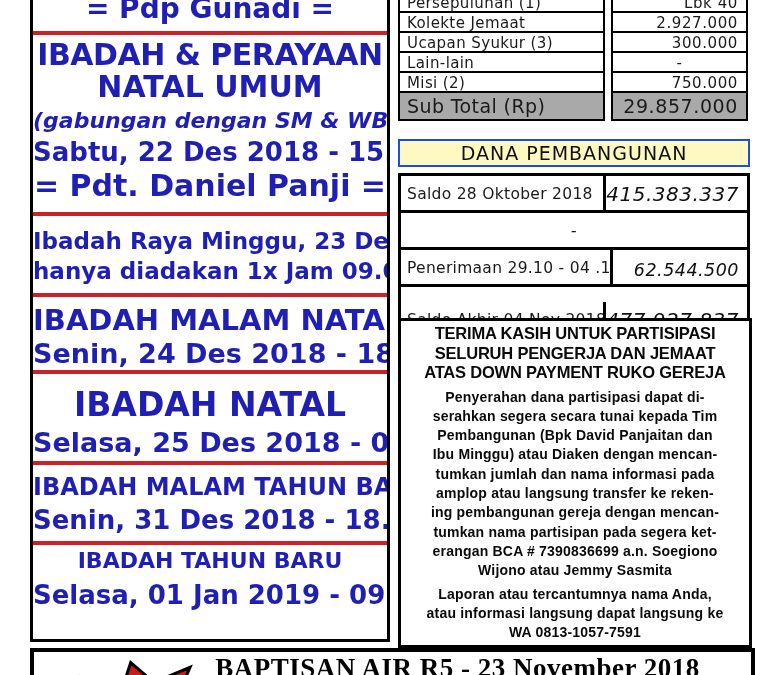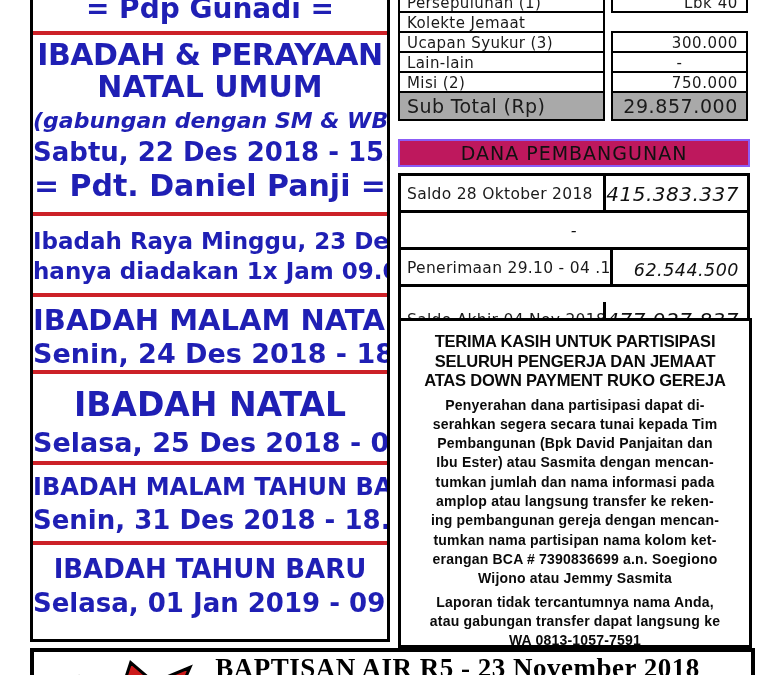--- a/index.html
+++ b/index.html
@@ -29,21 +29,21 @@
   .rule3{margin-top:8px;}
   .mn-title  {font-size:29px;line-height:33px;margin-top:7px;}
   .mn-date   {font-size:27px;line-height:30px;margin-top:2px;}
   .rule4{margin-top:1px;}
   .nt-title  {font-size:33px;line-height:36px;margin-top:13px;}
   .nt-date   {font-size:27px;line-height:31px;margin-top:4px;}
   .rule5{margin-top:3px;}
   .mtb-title {font-size:24px;line-height:29px;margin-top:8px;}
   .mtb-date  {font-size:26px;line-height:30px;margin-top:3px;}
   .rule6{margin-top:6px;}
-  .tb-title  {font-size:26px;line-height:32px;margin-top:8px;}
+  .tb-title  {font-size:22px;line-height:32px;}
   .tb-date   {font-size:26px;line-height:30px;margin-top:3px;}
 
   
   .offering{position:absolute;left:398px;top:-9px;width:350px;}
   .off-row{display:flex;margin-top:-2px;}
   .off-row:first-child{margin-top:0;}
   .off-label{
     width:207px;box-sizing:border-box;border:2px solid #000;background:#fff;
     height:22px;font-size:15px;line-height:18px;padding:1px 0 0 7px;
     color:#1a1a1a;letter-spacing:0.4px;white-space:nowrap;overflow:hidden;
@@ -55,21 +55,21 @@
     color:#1a1a1a;text-align:right;letter-spacing:0.6px;white-space:nowrap;
   }
   .off-value.dash{text-align:center;padding-right:0;}
   .subtotal .off-label,.subtotal .off-value{
     background:#a9a9a9;height:30px;font-size:19px;line-height:25px;
   }
 
   
   .dana-header{
     position:absolute;left:398px;top:139px;width:352px;box-sizing:border-box;
-    border:2px solid #8b5cf6;height:28px;text-align:center;background:#be185d;
+    border:2px solid #1d4ed8;height:28px;text-align:center;background:#fef9c3;
     font-size:19px;line-height:25px;color:#111;letter-spacing:1px;white-space:nowrap;
   }
   .dana-table{
     position:absolute;left:398px;top:173px;width:352px;box-sizing:border-box;
     border:3px solid #000;background:#fff;
   }
   .dana-row{display:flex;border-bottom:3px solid #000;height:34px;}
   .dana-row:last-child{border-bottom:none;margin-top:15px;}
   .dana-label{
     width:212px;box-sizing:border-box;border-right:3px solid #000;
@@ -83,21 +83,21 @@
   .dana-value.dash{text-align:center;padding-right:0;font-size:16px;}
   .dana-value.mid{font-size:17.5px;padding-top:8px;}
 
   
   .notice{
     position:absolute;left:398px;top:318px;width:354px;height:330px;
     box-sizing:border-box;border:3px solid #000;background:#fff;
     text-align:center;overflow:hidden;color:#0a0a0a;
     font-family:"Liberation Sans",sans-serif;font-weight:bold;
   }
-  .notice-heading{margin-top:11px;}
+  .notice-heading{margin-top:3px;}
   .notice-heading div{font-size:16.5px;line-height:19.5px;letter-spacing:-0.2px;white-space:nowrap;}
   .notice-body{margin-top:5px;}
   .notice-body div{font-size:14px;line-height:19.3px;letter-spacing:0.2px;white-space:nowrap;}
   .notice-footer{margin-top:5px;}
   .notice-footer div{font-size:14px;line-height:19px;letter-spacing:0.2px;white-space:nowrap;}
   .notice-wa{font-size:18px;line-height:23px;white-space:nowrap;}
 
   
   .banner{
     position:absolute;left:30px;top:648px;width:725px;height:46px;
@@ -140,20 +140,21 @@
 
 <div class="offering">
   <div class="off-row">
     <div class="off-label">Persepuluhan (1)</div>
     <div class="off-gap"></div>
     <div class="off-value">Lbk 40</div>
   </div>
   <div class="off-row">
     <div class="off-label">Kolekte Jemaat</div>
     <div class="off-gap"></div>
+    <div class="off-value">2.927.000</div>
   </div>
   <div class="off-row">
     <div class="off-label">Ucapan Syukur (3)</div>
     <div class="off-gap"></div>
     <div class="off-value">300.000</div>
   </div>
   <div class="off-row">
     <div class="off-label">Lain-lain</div>
     <div class="off-gap"></div>
     <div class="off-value dash">-</div>
@@ -192,31 +193,31 @@
 <div class="notice">
   <div class="notice-heading">
     <div>TERIMA KASIH UNTUK PARTISIPASI</div>
     <div>SELURUH PENGERJA DAN JEMAAT</div>
     <div>ATAS DOWN PAYMENT RUKO GEREJA</div>
   </div>
   <div class="notice-body">
     <div>Penyerahan dana partisipasi dapat di-</div>
     <div>serahkan segera secara tunai  kepada Tim</div>
     <div>Pembangunan (Bpk David Panjaitan dan</div>
-    <div>Ibu Ester) atau Sasmita dengan mencan-</div>
+    <div>Ibu Minggu) atau Diaken dengan mencan-</div>
     <div>tumkan jumlah dan  nama informasi pada</div>
     <div>amplop atau langsung transfer ke reken-</div>
     <div>ing pembangunan gereja dengan mencan-</div>
-    <div>tumkan nama partisipan nama kolom ket-</div>
+    <div>tumkan nama partisipan pada segera ket-</div>
     <div>erangan BCA # 7390836699 a.n. Soegiono</div>
     <div>Wijono atau Jemmy Sasmita</div>
   </div>
   <div class="notice-footer">
-    <div>Laporan tidak tercantumnya nama Anda,</div>
-    <div>atau gabungan transfer dapat langsung ke</div>
+    <div>Laporan atau tercantumnya nama Anda,</div>
+    <div>atau informasi langsung dapat langsung ke</div>
     <div class="notice-wa">WA 0813-1057-7591</div>
   </div>
 </div>
 
 <div class="banner">
   <svg class="burst" width="200" height="90" viewBox="0 0 200 90">
     <polygon points="12,48 57.7,41.2 32.6,22.3 77.5,30.7 84.7,8.6 107.8,28.3 144,13.4 134.5,35.1 182.7,34.3 145,48 182.7,61.7 134.5,60.9 144,82.6 107.8,67.7 84.7,87.4 77.5,65.3 32.6,73.7 57.7,54.8" fill="#cc1a1a" stroke="#000" stroke-width="3" stroke-linejoin="miter"></polygon>
   </svg>
   <div class="banner-text">BAPTISAN AIR R5 - 23 November 2018</div>
 </div>

